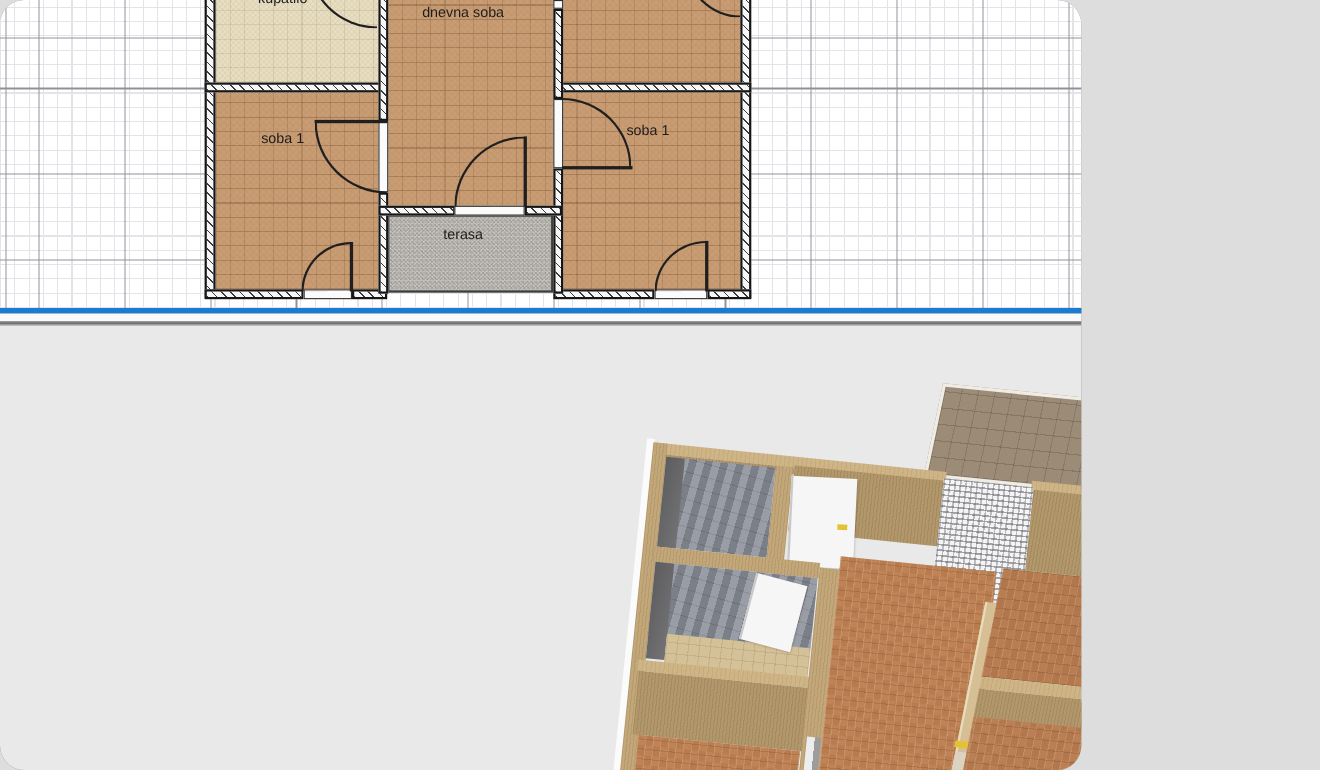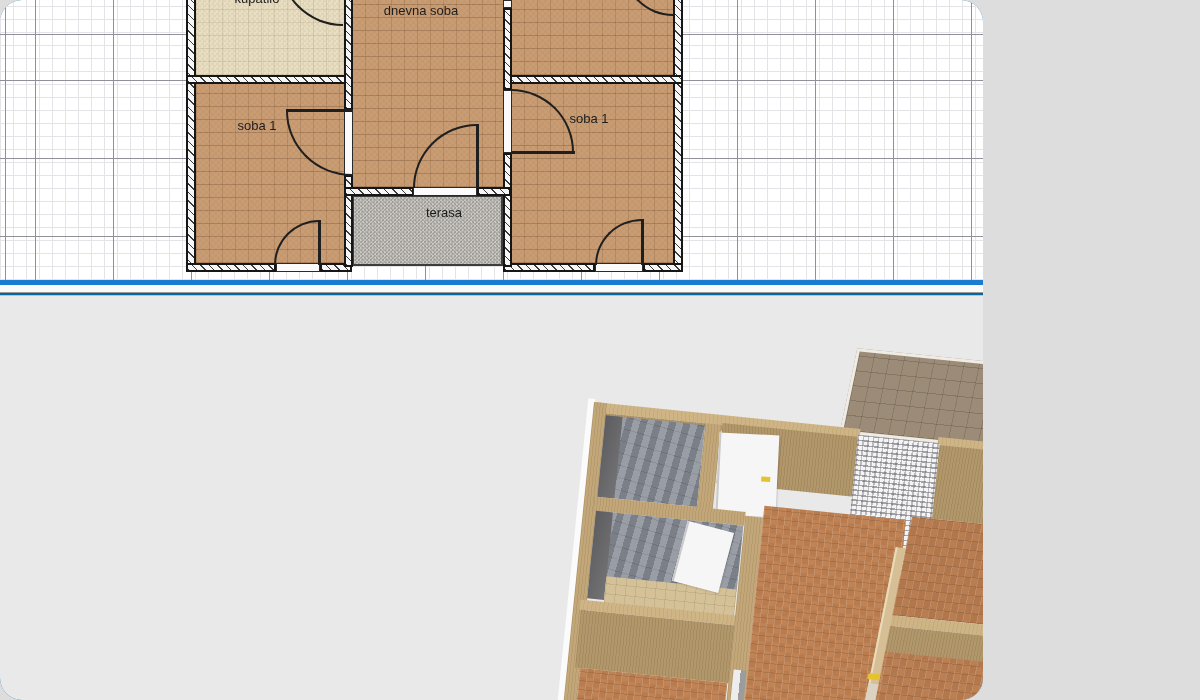--- a/index.html
+++ b/index.html
@@ -1,16 +1,16 @@
 <!DOCTYPE html>
 <html><head>
 <meta charset="utf-8">
 <style>
   html,body{margin:0;padding:0;background:#ddd;}
-  .app{position:relative;width:983px;height:700px;overflow:hidden;background:#0369a1;
+  .app{position:relative;width:983px;height:700px;overflow:hidden;background:#737373;
        font-family:"Liberation Sans",sans-serif;border-radius:22px;}
   
   .plan-panel{position:absolute;left:0;top:0;width:1200px;height:280px;overflow:hidden;
     background-color:#ffffff;
     background-image:
       repeating-linear-gradient(90deg,#90909a 0 1px,transparent 1px 78px),
       repeating-linear-gradient(0deg,#90909a 0 1px,transparent 1px 78px),
       repeating-linear-gradient(90deg,#e3e3e8 0 1px,transparent 1px 13px),
       repeating-linear-gradient(0deg,#e3e3e8 0 1px,transparent 1px 13px);
     background-position:35px 35px,35px 35px,0 0,0 0;}
@@ -138,21 +138,21 @@
     <div class="leaf" style="left:641px;top:219px;width:3px;height:46px"></div>
     <div class="arc arc-tl" style="left:595px;top:219px;width:47px;height:46px"></div>
 
     <div class="arc arc-bl" style="left:279px;top:-38px;width:64px;height:64px"></div>
     <div class="arc arc-bl" style="left:623px;top:-34px;width:50px;height:50px"></div>
 
     <div class="room-label" style="left:257px;top:-9px">kupatilo</div>
     <div class="room-label" style="left:421px;top:3px">dnevna soba</div>
     <div class="room-label" style="left:257px;top:118px">soba 1</div>
     <div class="room-label" style="left:589px;top:111px">soba 1</div>
-    <div class="room-label" style="left:444px;top:205px">terasa</div>
+    <div class="room-label" style="left:421px;top:205px">terasa</div>
   </div>
 
   <div class="splitter"></div>
   <div class="split-gap"></div>
   <div class="split-line1"></div>
   <div class="split-line2"></div>
 
   <div class="view3d">
     <div class="scene">
 

